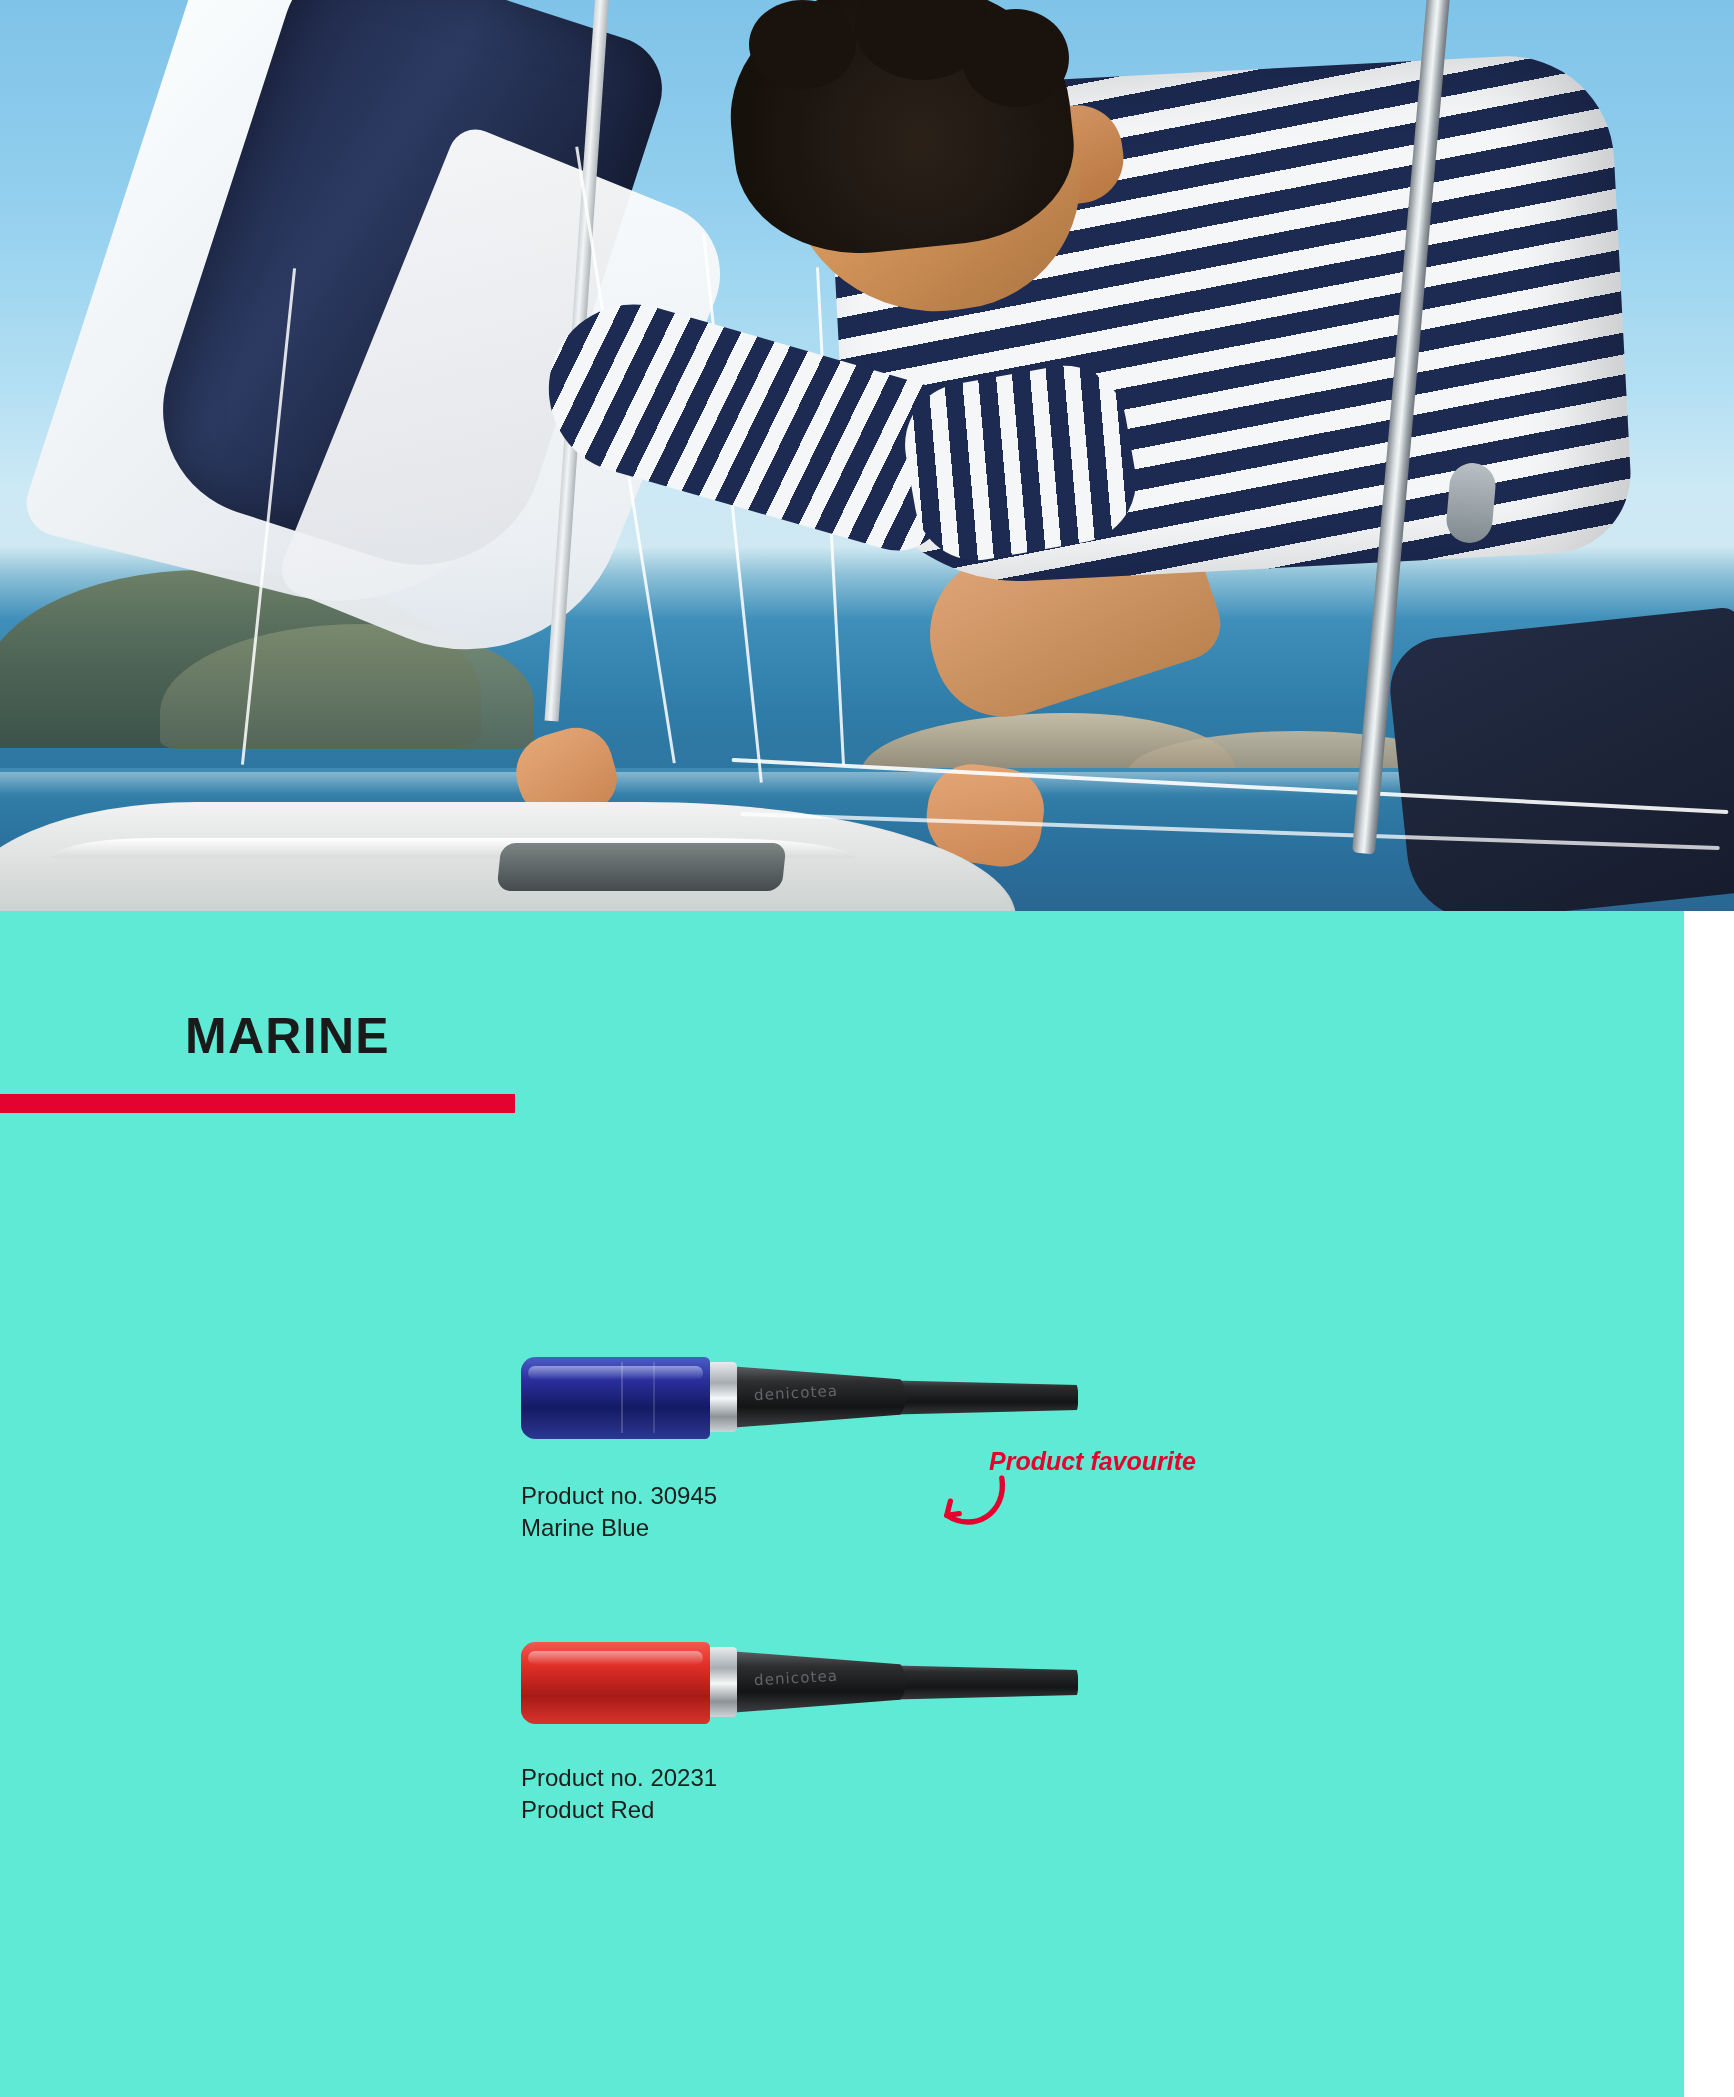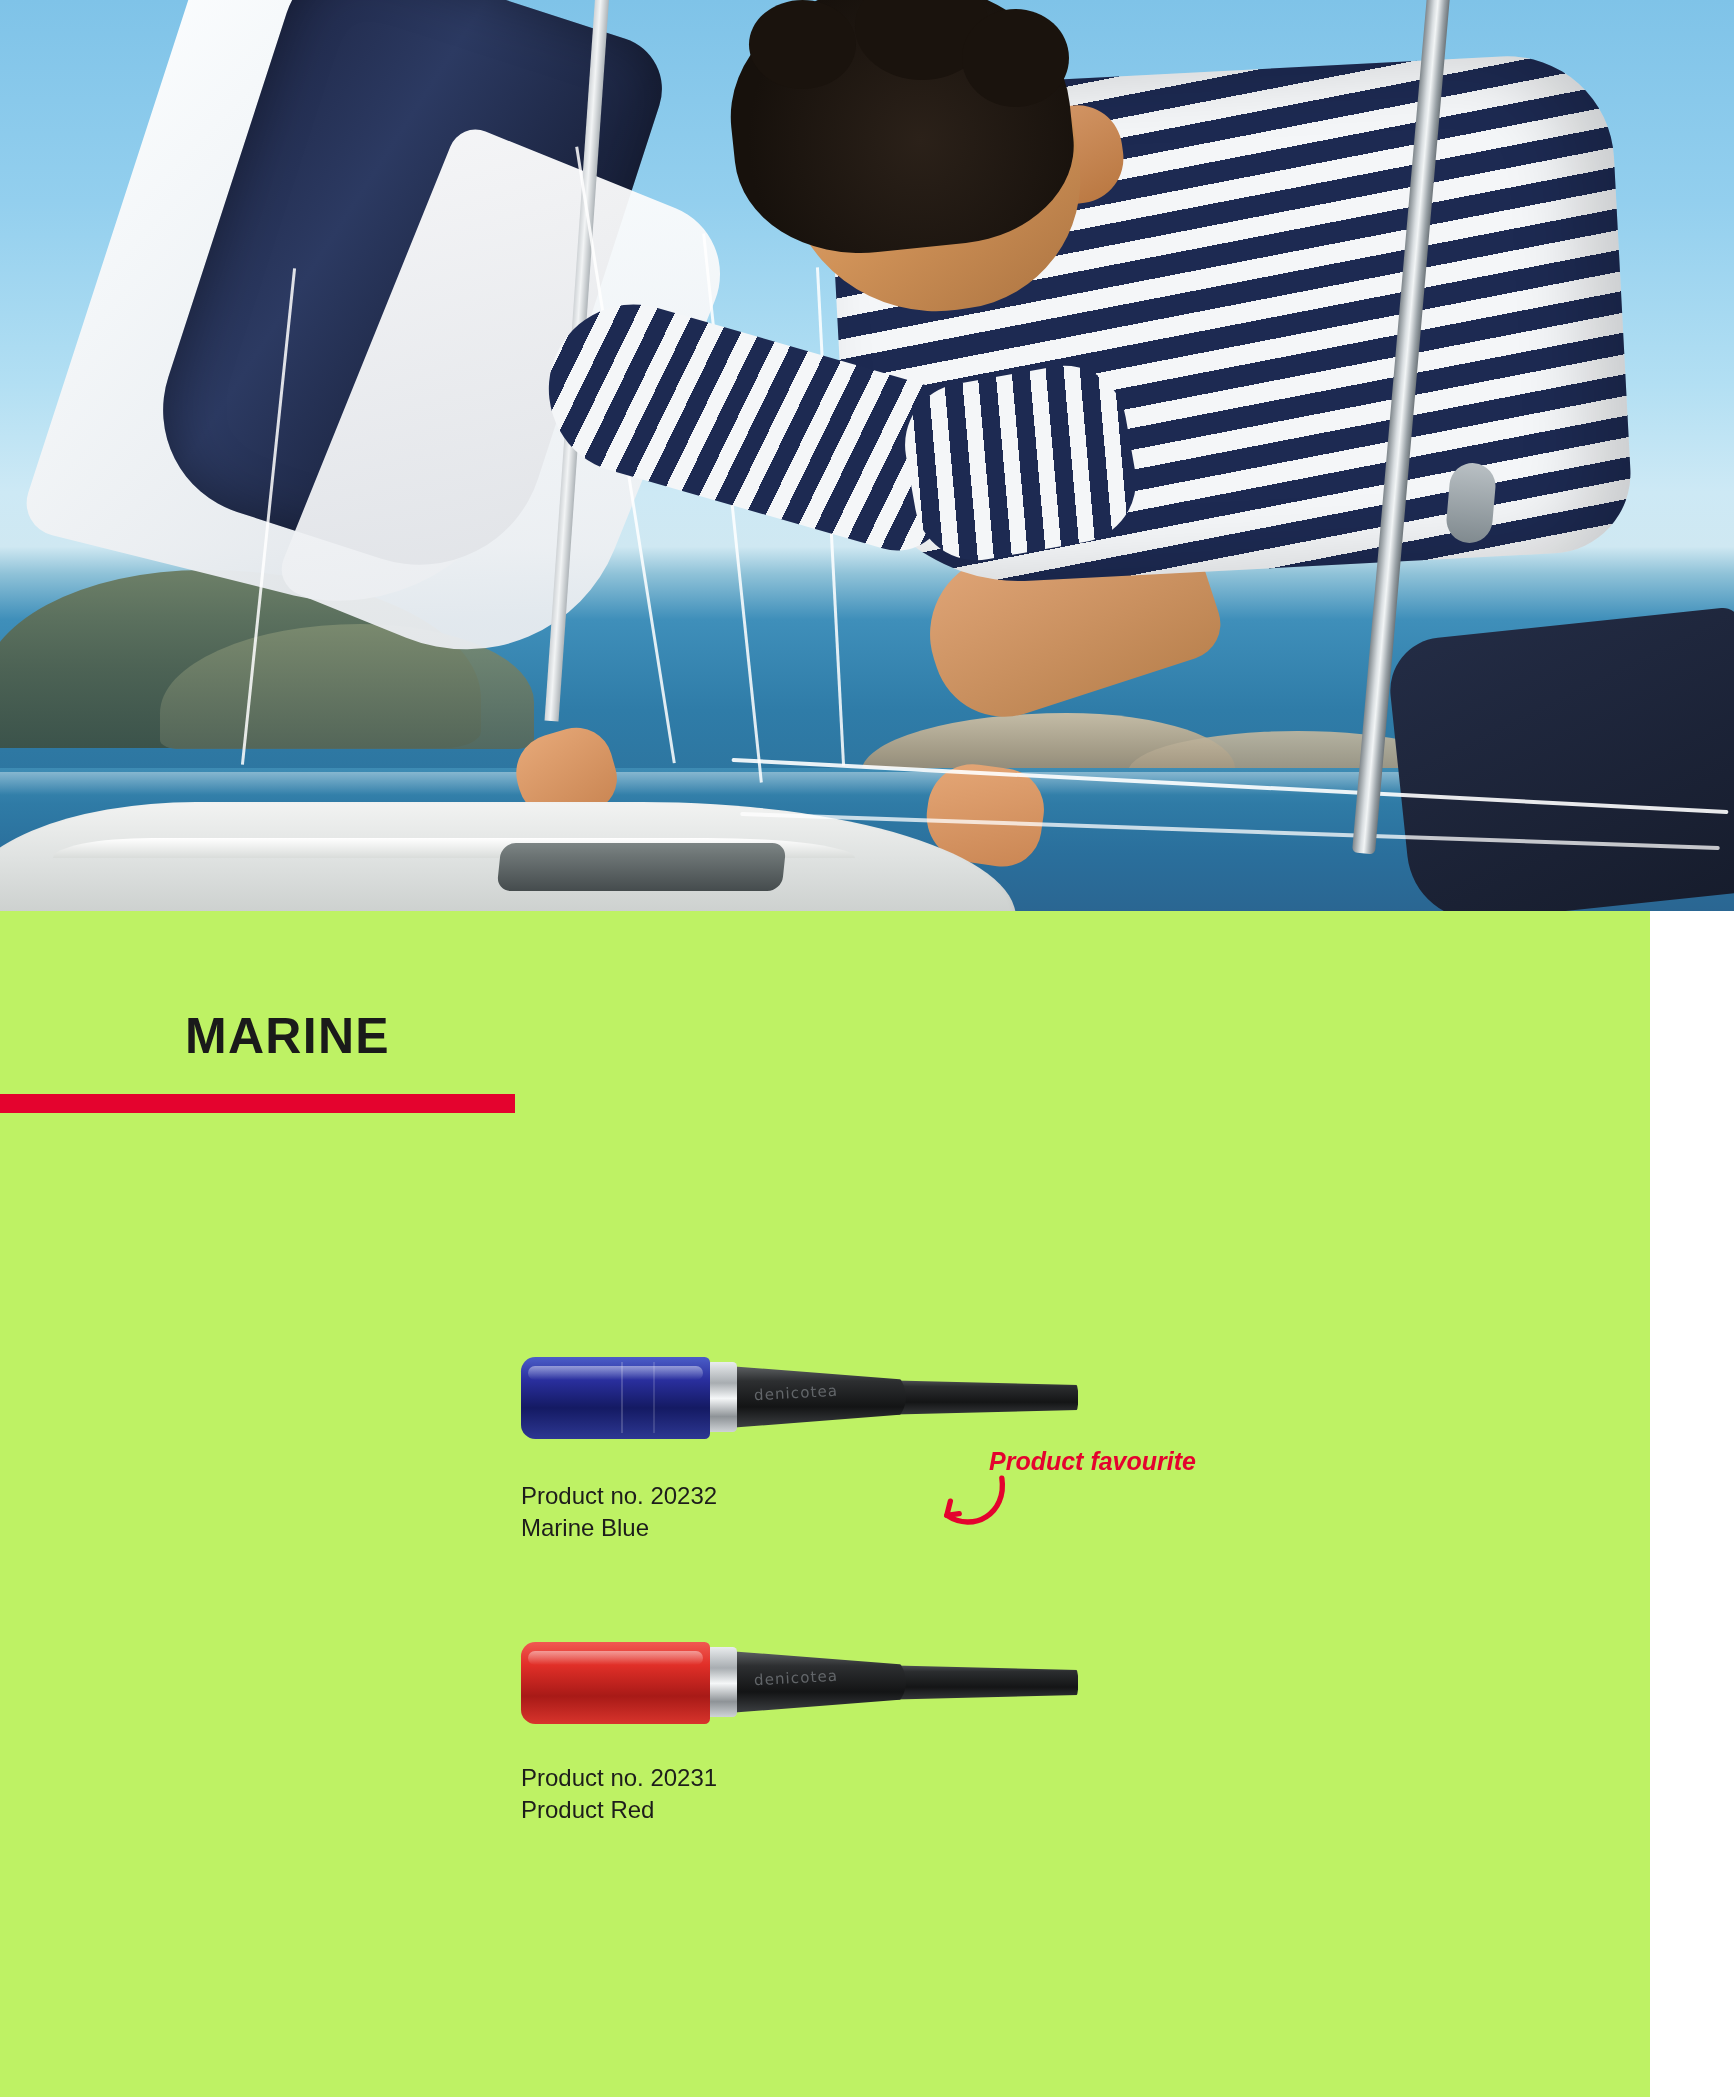--- a/index.html
+++ b/index.html
@@ -345,21 +345,22 @@
     transform: rotate(-18deg);
   }
 
   
   .content {
     position: absolute;
     left: 0;
     top: 911px;
     width: 1650px;
     height: 1187px;
-    background: #bef264;
+    background: #5eead4;
+    padding-left: 34px;
   }
   .title {
     position: absolute;
     left: 185px;
     top: 100px;
     font-size: 50px;
     font-weight: bold;
     letter-spacing: 1.3px;
     color: #1a1a1a;
     line-height: 1;
@@ -564,21 +565,21 @@
       <div class="neck-part"></div>
       <div class="ring"></div>
       <div class="barrel blue">
         <div class="gloss"></div>
         <div class="seam"></div>
         <div class="seam2"></div>
       </div>
       <div class="brand">denicotea</div>
     </div>
     <div class="caption cap-1">
-      <div>Product no. 20232</div>
+      <div>Product no. 30945</div>
       <div class="model">Marine Blue</div>
     </div>
   </div>
 
   <div class="product product-2">
     <div class="holder">
       <div class="tip"></div>
       <div class="neck-part"></div>
       <div class="ring"></div>
       <div class="barrel red">

